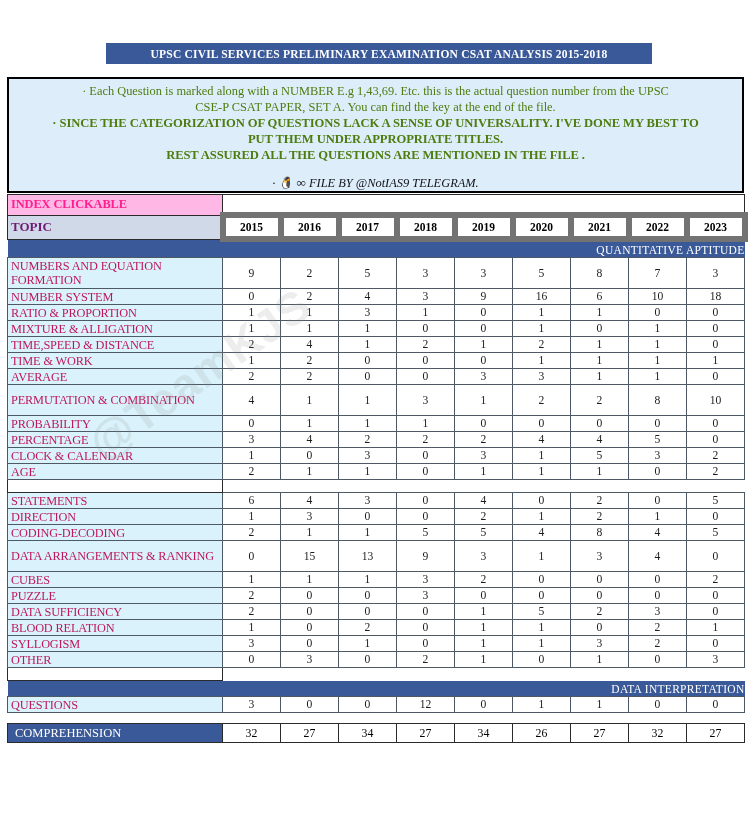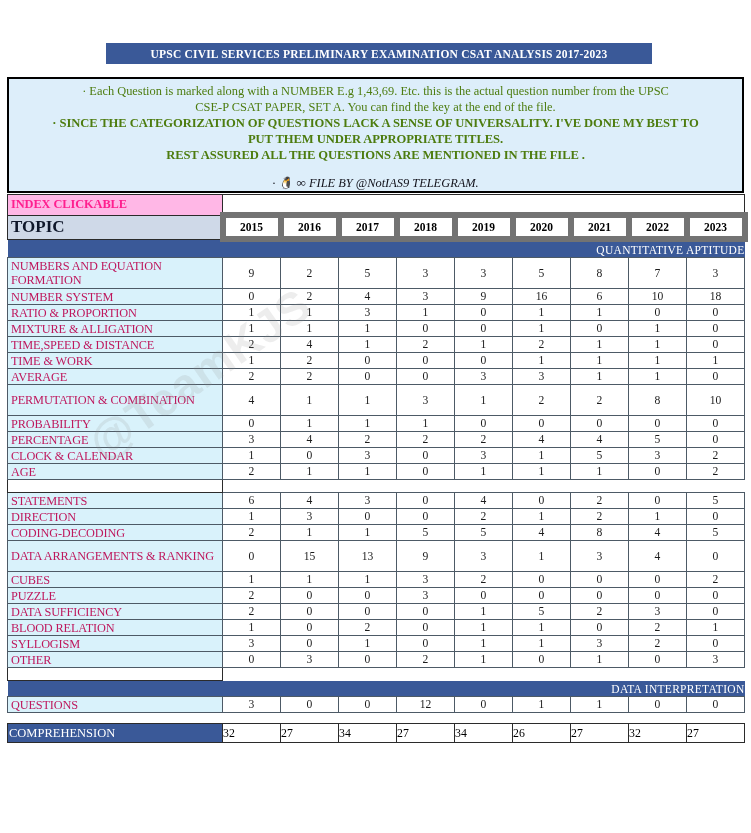--- a/index.html
+++ b/index.html
@@ -110,25 +110,25 @@
     background: #ffffff;
     border: 1px solid #2b2b2b;
     height: 17px;
   }
 
   
   .th-topic {
     background: #cfd9e8;
     border: 1px solid #2b2b2b;
     height: 18px;
-    font-size: 17px;
+    font-size: 13px;
     font-weight: bold;
     text-align: left;
     padding-left: 3px;
-    color: #0f172a;
+    color: #701a75;
   }
   .th-year {
     background: #ffffff;
     border: 6px solid #737373;
     height: 18px;
     font-size: 11.5px;
     font-weight: bold;
     text-align: center;
     color: #000;
   }
@@ -181,28 +181,28 @@
   }
   .spacer-row-plain td { background: #ffffff; border: none; height: 10px; }
 
   
   .comp-label {
     background: #3a5998;
     color: #ffffff;
     border: 1px solid #2b2b2b;
     font-size: 12.5px;
     text-align: left;
-    padding-left: 1px;
+    padding-left: 7px;
     height: 18px;
   }
   .comp-num {
     background: #ffffff;
     border: 1px solid #2b2b2b;
     font-size: 11.8px;
-    text-align: left;
+    text-align: center;
     height: 18px;
   }
 
   
   .watermark {
     position: absolute;
     left: 150px;
     top: 255px;
     width: 470px;
     height: 400px;
@@ -215,21 +215,21 @@
     transform: rotate(-35deg);
     white-space: nowrap;
     letter-spacing: 1px;
   }
 </style>
 </head>
 <body>
 
 <div class="page">
 
-  <div class="title-bar">UPSC CIVIL SERVICES PRELIMINARY EXAMINATION CSAT ANALYSIS 2017-2023</div>
+  <div class="title-bar">UPSC CIVIL SERVICES PRELIMINARY EXAMINATION CSAT ANALYSIS 2015-2018</div>
 
   <div class="notice-box">
     <div class="notice-line">· Each Question is marked along with a NUMBER E.g 1,43,69. Etc. this is the actual question number from the UPSC</div>
     <div class="notice-line">CSE-P CSAT PAPER, SET A. You can find the key at the end of the file.</div>
     <div class="notice-line bold">· SINCE THE CATEGORIZATION OF QUESTIONS LACK A SENSE OF UNIVERSALITY. I'VE DONE MY BEST TO</div>
     <div class="notice-line bold">PUT THEM UNDER APPROPRIATE TITLES.</div>
     <div class="notice-line bold">REST ASSURED ALL THE QUESTIONS ARE MENTIONED IN THE FILE .</div>
     <div class="notice-tele">
       <span>·</span>
       <span class="glyph-bird">🐧</span>

